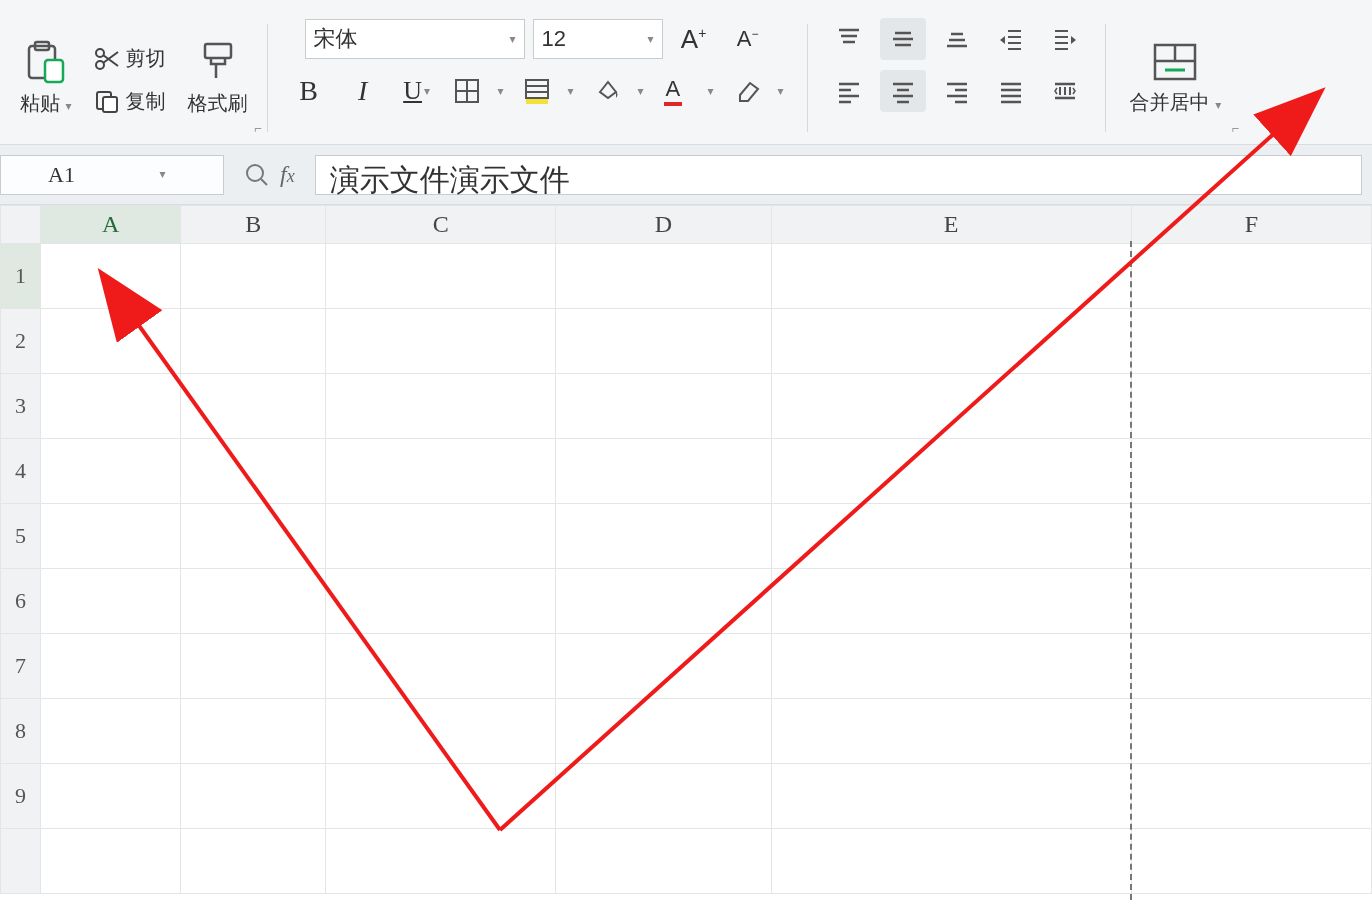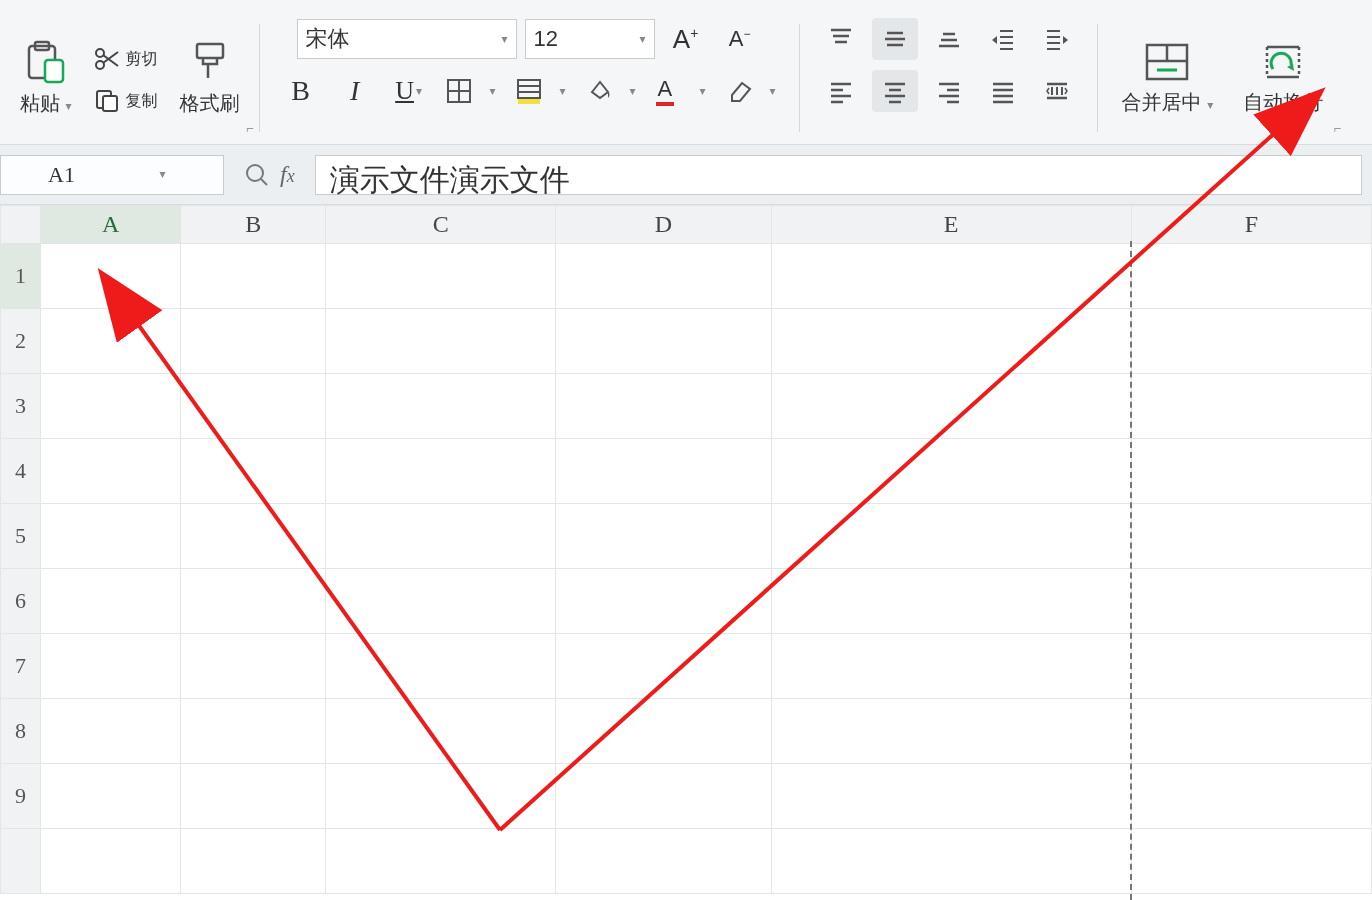--- a/index.html
+++ b/index.html
@@ -4,21 +4,21 @@
 <style>
   html,body{margin:0;padding:0;font-family:"Microsoft YaHei","SimSun",Arial,sans-serif;background:#f7f8f9;color:#333;width:1372px;height:900px;overflow:hidden;}
   *{box-sizing:border-box;}
   
   .ribbon{background:#f4f6f8;height:145px;display:flex;align-items:flex-start;padding:18px 10px 0 0;border-bottom:1px solid #dadcdf;}
   .grp{display:flex;flex-direction:column;align-items:center;height:120px;position:relative;padding:0 10px;}
   .grp.sep::after{content:"";position:absolute;right:0;top:6px;bottom:6px;width:1px;background:#d6d9dc;}
   .big-btn{display:flex;flex-direction:column;align-items:center;gap:6px;padding:2px 10px;cursor:pointer;}
   .big-btn .lbl{font-size:20px;}
   .row{display:flex;align-items:center;gap:8px;}
-  .mini-btn{display:flex;align-items:center;gap:6px;padding:3px 6px;cursor:pointer;font-size:16px;}
+  .mini-btn{display:flex;align-items:center;gap:6px;padding:3px 6px;cursor:pointer;font-size:20px;}
   .ico{display:inline-flex;align-items:center;justify-content:center;}
   .font-box,.size-box{background:#fff;border:1px solid #c9ccce;height:40px;display:flex;align-items:center;justify-content:space-between;padding:0 8px;font-size:22px;}
   .font-box{width:220px;}
   .size-box{width:130px;}
   .dd{color:#888;font-size:12px;}
   .toolbtn{width:46px;height:42px;display:flex;align-items:center;justify-content:center;cursor:pointer;}
   .toolbtn.sel{background:#e4e7ea;border-radius:4px;}
   .toolbtn.wdd{width:62px;justify-content:space-between;padding:0 6px;}
   .corner{position:absolute;bottom:2px;right:6px;font-size:13px;color:#999;}
   
@@ -253,31 +253,20 @@
   <div class="grp" style="flex-direction:row;gap:10px;padding:0 14px;">
     <div class="big-btn">
       <span class="ico">
           <svg width="48" height="42" viewBox="0 0 48 42">
             <rect x="4" y="4" width="40" height="34" fill="none" stroke="#555" stroke-width="2.5"></rect>
             <path d="M4 20 h40 M24 4 v16" stroke="#555" stroke-width="2.5"></path>
             <path d="M14 29 h20" stroke="#17a858" stroke-width="3"></path>
           </svg>
         </span>
       <span class="lbl"><span>合并居中</span> <span class="dd">▾</span></span>
-    </div>
-    <div class="big-btn">
-      <span class="ico">
-          <svg width="48" height="42" viewBox="0 0 48 42">
-            <path d="M8 6 L8 36 M40 6 L40 36" stroke="#555" stroke-width="2.5" stroke-dasharray="3 3"></path>
-            <path d="M8 6 h32 M8 36 h32" stroke="#555" stroke-width="2.5"></path>
-            <path d="M14 28 a10 10 0 1 1 18 -4" fill="none" stroke="#17a858" stroke-width="3"></path>
-            <path d="M28 26 l6 -3 l1 7 z" fill="#17a858"></path>
-          </svg>
-        </span>
-      <span class="lbl">自动换行</span>
     </div>
     <span class="corner">⌐</span>
   </div>
 </div>
 
 <div class="fbar">
   <div class="namebox">
     <span>A1</span>
     <span class="dd">▾</span>
   </div>

